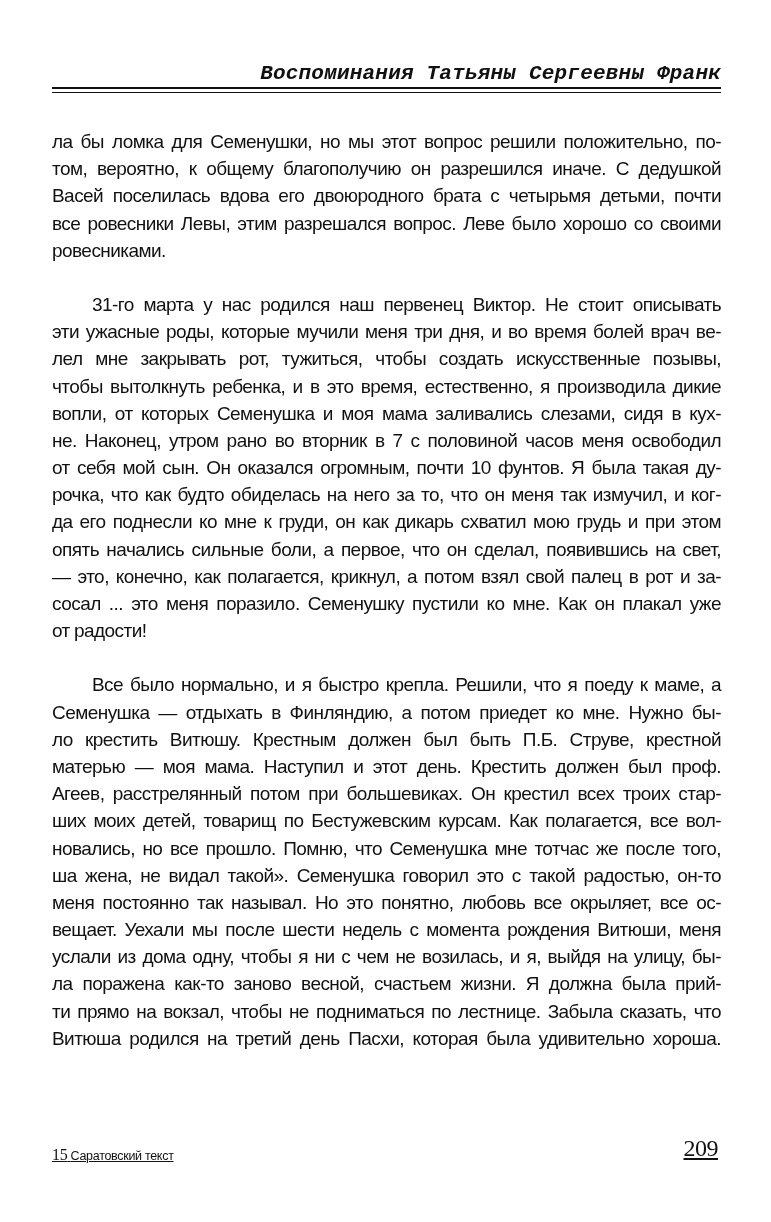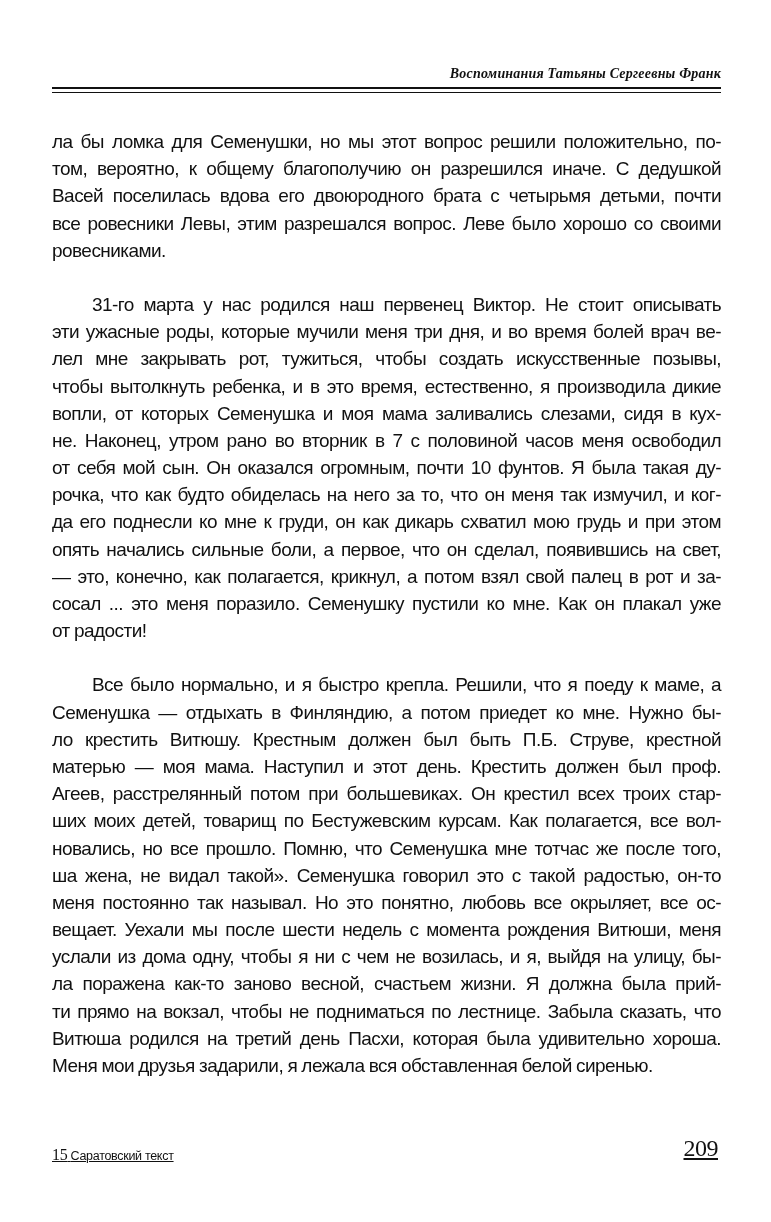--- a/index.html
+++ b/index.html
@@ -14,24 +14,24 @@
       overflow: hidden;
       color: #111111;
       font-family: "Liberation Serif", "DejaVu Serif", serif;
     }
     .running-head {
       position: absolute;
       left: 52px;
       top: 62px;
       width: 669px;
       text-align: right;
-      font-family: Liberation Serif, serif;
+      font-family: Liberation Mono, monospace;
       font-style: italic;
       font-weight: bold;
-      font-size: 14px;
+      font-size: 21px;
       line-height: 24px;
       letter-spacing: 0.2px;
     }
     .rule {
       position: absolute;
       left: 52px;
       width: 669px;
       background: #111;
     }
     .rule-1 { top: 87px; height: 2px; }
@@ -127,21 +127,20 @@
       <span class="line">Агеев, расстрелянный потом при большевиках. Он крестил всех троих стар-</span>
       <span class="line">ших моих детей, товарищ по Бестужевским курсам. Как полагается, все вол-</span>
       <span class="line">новались, но все прошло. Помню, что Семенушка мне тотчас же после того,</span>
       <span class="line">ша жена, не видал такой». Семенушка говорил это с такой радостью, он-то</span>
       <span class="line">меня постоянно так называл. Но это понятно, любовь все окрыляет, все ос-</span>
       <span class="line">вещает. Уехали мы после шести недель с момента рождения Витюши, меня</span>
       <span class="line">услали из дома одну, чтобы я ни с чем не возилась, и я, выйдя на улицу, бы-</span>
       <span class="line">ла поражена как-то заново весной, счастьем жизни. Я должна была прий-</span>
       <span class="line">ти прямо на вокзал, чтобы не подниматься по лестнице. Забыла сказать, что</span>
       <span class="line">Витюша родился на третий день Пасхи, которая была удивительно хороша.</span>
-      <span class="line last">Меня мои друзья задарили, я лежала вся обставленная белой сиренью.</span>
     </div>
   </div>
 
 <div class="footer-sig">
   <span class="sig-num">15</span>
   <span>Саратовский текст</span>
 </div>
 <div class="page-number">209</div>
 
 </body></html>

